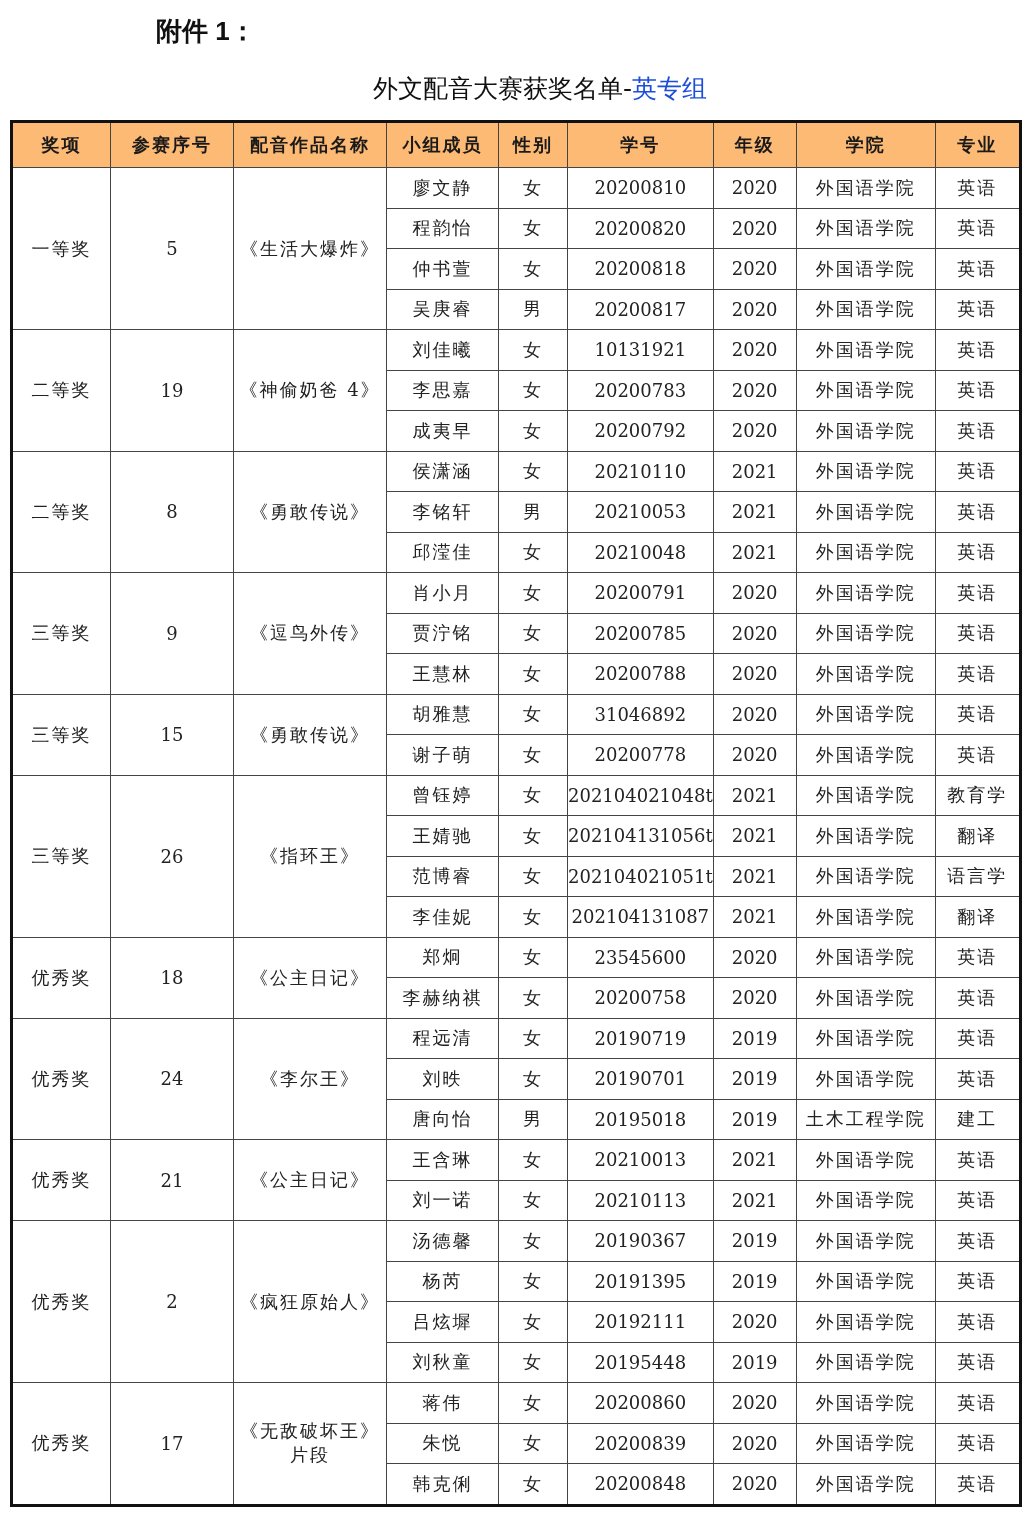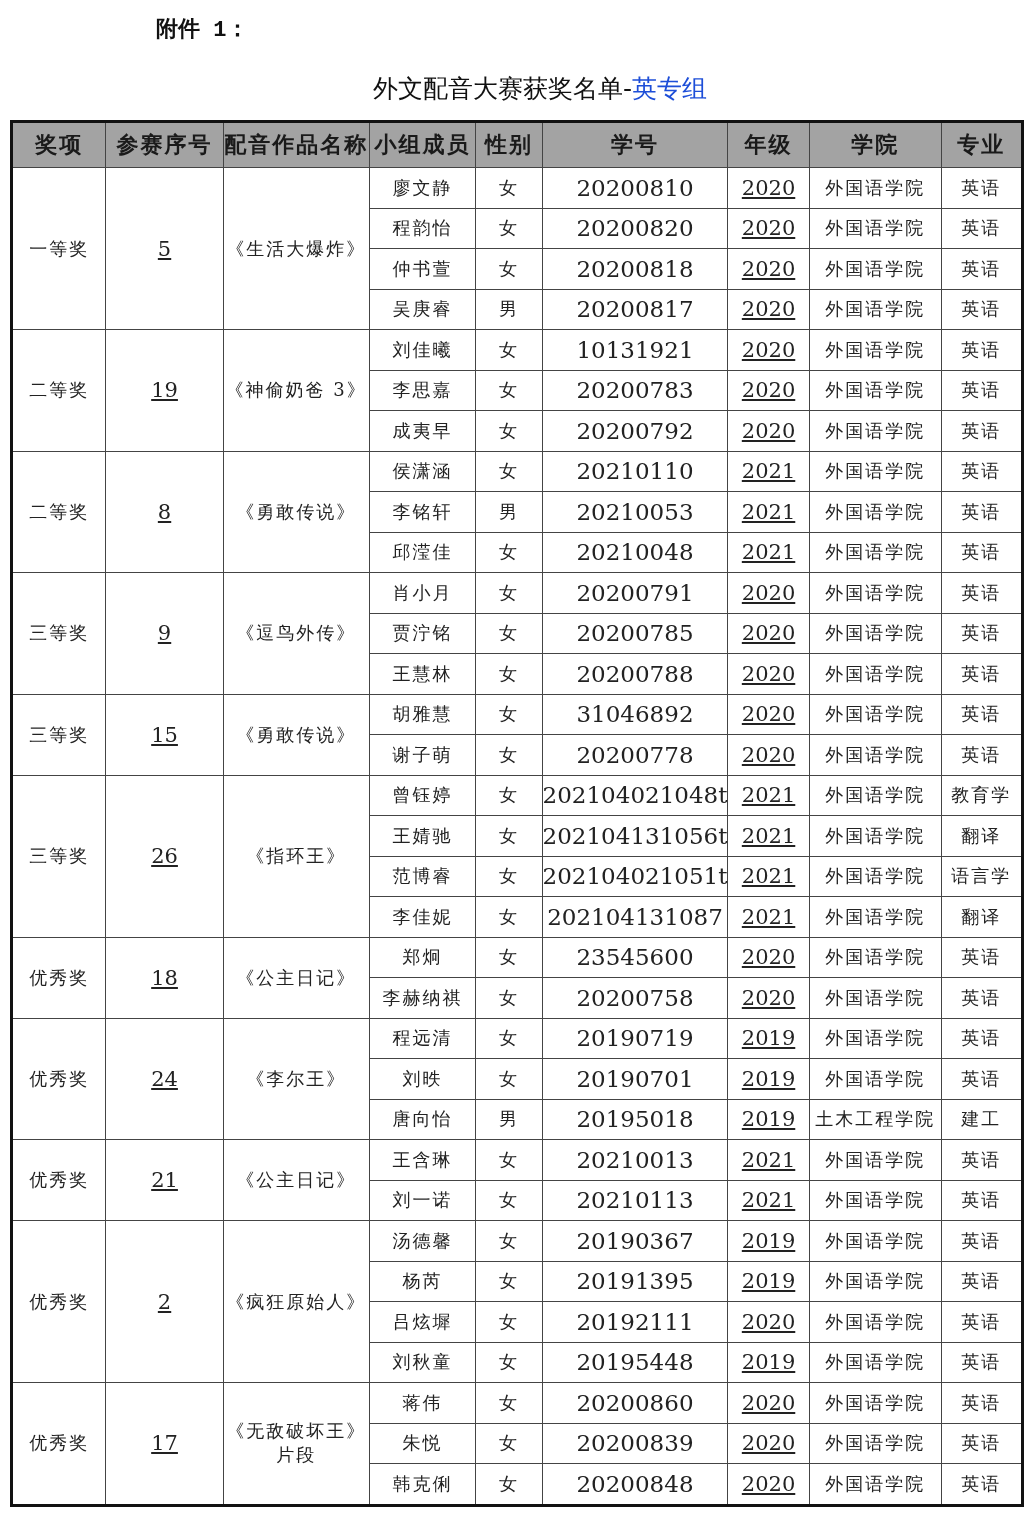--- a/index.html
+++ b/index.html
@@ -1,31 +1,31 @@
 <!DOCTYPE html>
 <html><head>
 <meta charset="utf-8">
 <style>
   html, body { margin:0; padding:0; background:#ffffff; }
   body { width:1024px; height:1540px; position:relative; overflow:hidden;
          font-family: "DejaVu Serif", "Liberation Serif", serif; color:#222; }
-  .attach { position:absolute; left:156px; top:14px; font-size:22px; font-weight:bold;
-            font-family: Liberation Mono, monospace; color:#111; }
+  .attach { position:absolute; left:156px; top:14px; font-size:26px; font-weight:bold;
+            font-family: Liberation Sans, sans-serif; color:#111; }
   .title { position:absolute; left:0; width:1080px; top:72px; text-align:center; font-size:25px;
            font-family: "DejaVu Sans", "Liberation Sans", sans-serif; color:#111; }
   .title .red { color:#1d4ed8; }
   table { position:absolute; left:10px; top:120px; border-collapse:collapse;
           border:3px solid #111; table-layout:fixed; }
   td, th { border:1.5px solid #444; text-align:center; vertical-align:middle; padding:0;
            font-size:18px; font-weight:normal; letter-spacing:2px; }
-  th { background:#a3a3a3; height:44px; font-family: "DejaVu Sans", "Liberation Sans", sans-serif;
-       font-weight:bold; font-size:22px; color:#1a1a1a; }
+  th { background:#fdba74; height:44px; font-family: "DejaVu Sans", "Liberation Sans", sans-serif;
+       font-weight:bold; font-size:18px; color:#1a1a1a; }
   tr.body td { height:39.5px; }
-  td.num { letter-spacing:0; font-size:21px;text-decoration:underline; }
-  td.sid { letter-spacing:0; font-size:23px; }
+  td.num { letter-spacing:0; font-size:18px; }
+  td.sid { letter-spacing:0; font-size:18px; }
 </style>
 </head>
 <body>
 
 <div class="attach">附件 1：</div>
 <div class="title"><span>外文配音大赛获奖名单-</span><span class="red">英专组</span></div>
 
 <table>
   <colgroup>
     <col style="width:99px">
@@ -83,21 +83,21 @@
         <td>吴庚睿</td>
         <td>男</td>
         <td class="sid">20200817</td>
         <td class="num">2020</td>
         <td>外国语学院</td>
         <td>英语</td>
       </tr>
       <tr class="body">
         <td rowspan="3">二等奖</td>
         <td class="num" rowspan="3">19</td>
-        <td rowspan="3">《神偷奶爸 3》</td>
+        <td rowspan="3">《神偷奶爸 4》</td>
         <td>刘佳曦</td>
         <td>女</td>
         <td class="sid">10131921</td>
         <td class="num">2020</td>
         <td>外国语学院</td>
         <td>英语</td>
       </tr>
       <tr class="body">
         <td>李思嘉</td>
         <td>女</td>

